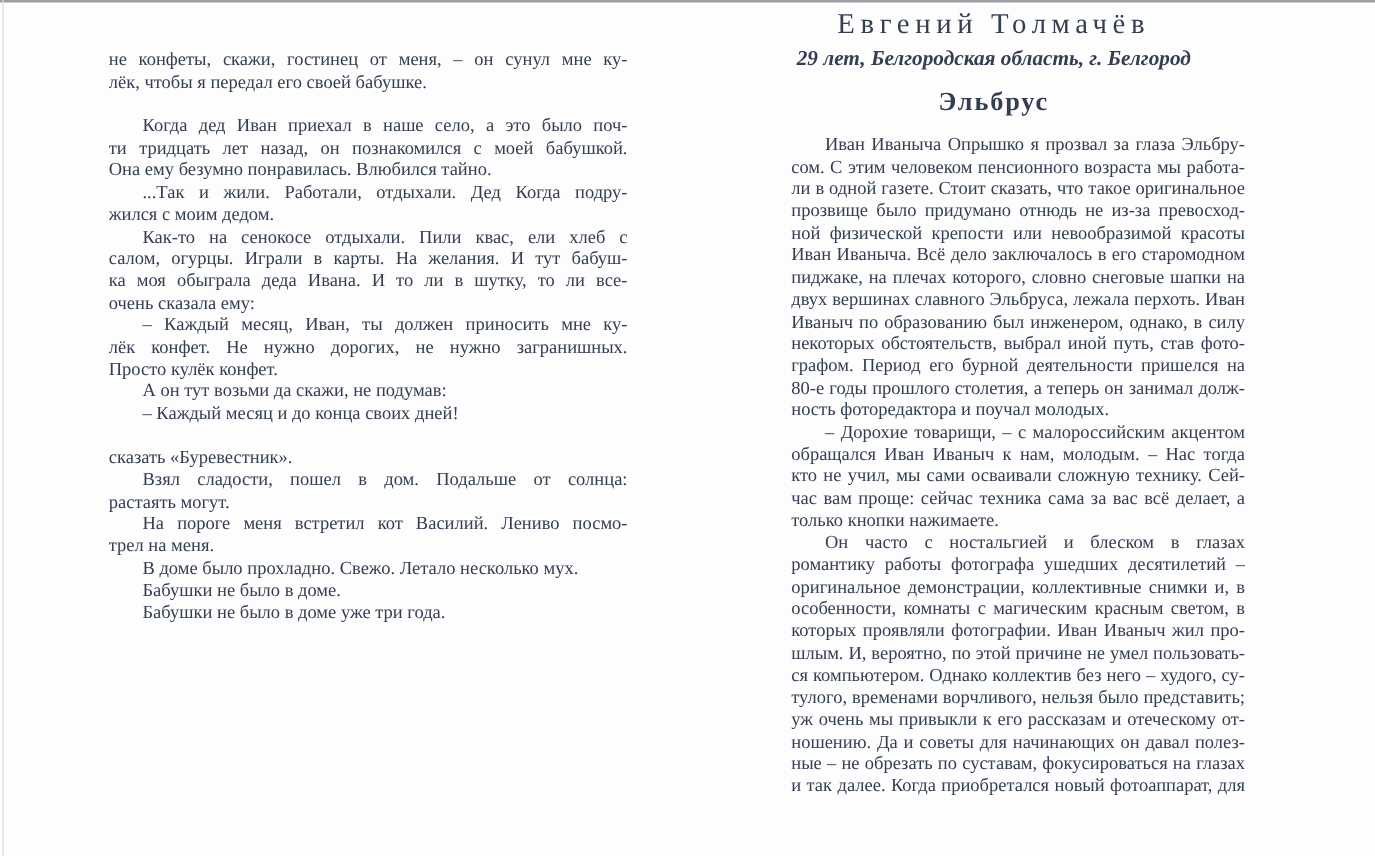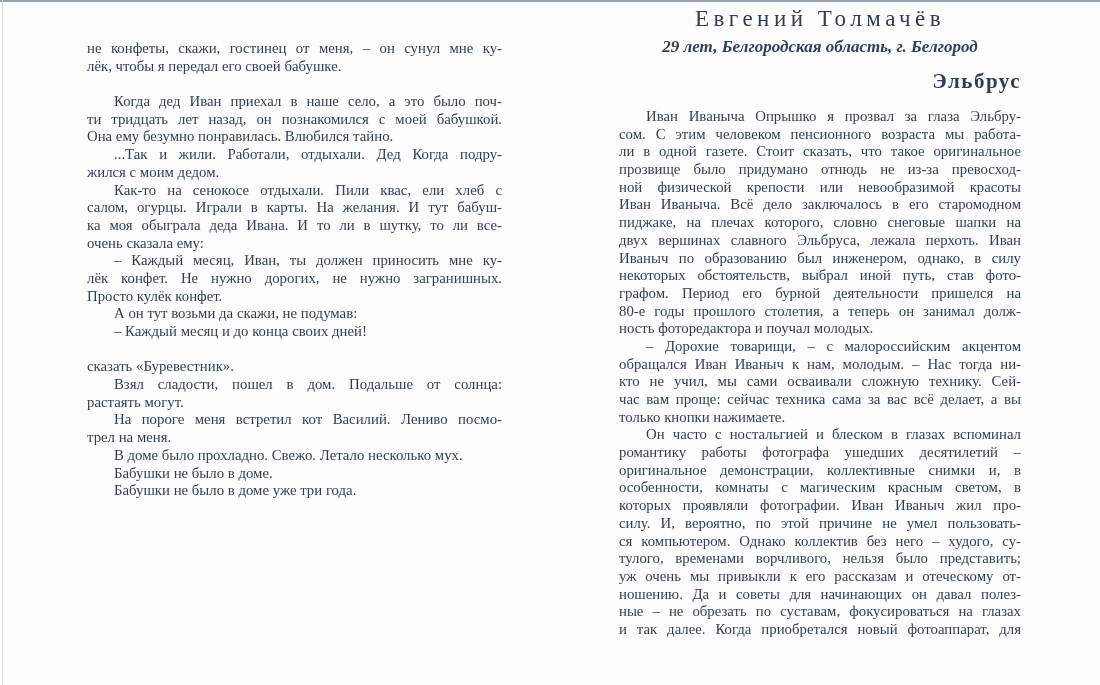--- a/index.html
+++ b/index.html
@@ -34,21 +34,21 @@
     font-size: 14.8px;
   }
   #left-column {
     left: 87px;
     top: 8px;
     width: 415px;
     height: 660px;
     margin-top: 32px;
   }
   #right-column {
-    left: 619px;
+    left: 594px;
     top: 4px;
     width: 402px;
     height: 678px;
   }
   .line {
     height: 17.7px;
     line-height: 17.7px;
     text-align: justify;
     text-align-last: justify;
     overflow: hidden;
@@ -76,27 +76,28 @@
     text-align: center;
     font-size: 17px;
     font-weight: bold;
     font-style: italic;
     white-space: nowrap;
   }
   .story-title {
     height: 30px;
     line-height: 30px;
     margin-top: 6px;
-    text-align: right;
+    text-align: center;
     font-size: 21px;
     font-weight: bold;
     letter-spacing: 1.5px;
   }
   .body-text {
     margin-top: 12px;
+    margin-left: 39px;
   }
 </style>
 </head>
 <body>
 
 <div id="page">
   <div class="page-top-edge"></div>
   <div class="page-left-edge"></div>
 
   <div id="left-column" class="column">
@@ -149,21 +150,21 @@
         <div class="line indent">– Дорохие товарищи, – с малороссийским акцентом</div>
         <div class="line">обращался Иван Иваныч к нам, молодым. – Нас тогда ни-</div>
         <div class="line">кто не учил, мы сами осваивали сложную технику. Сей-</div>
         <div class="line">час вам проще: сейчас техника сама за вас всё делает, а вы</div>
         <div class="line para-end">только кнопки нажимаете.</div>
         <div class="line indent">Он часто с ностальгией и блеском в глазах вспоминал</div>
         <div class="line">романтику работы фотографа ушедших десятилетий –</div>
         <div class="line">оригинальное демонстрации, коллективные снимки и, в</div>
         <div class="line">особенности, комнаты с магическим красным светом, в</div>
         <div class="line">которых проявляли фотографии. Иван Иваныч жил про-</div>
-        <div class="line">силу. И, вероятно, по этой причине не умел пользовать-</div>
+        <div class="line">шлым. И, вероятно, по этой причине не умел пользовать-</div>
         <div class="line">ся компьютером. Однако коллектив без него – худого, су-</div>
         <div class="line">тулого, временами ворчливого, нельзя было представить;</div>
         <div class="line">уж очень мы привыкли к его рассказам и отеческому от-</div>
         <div class="line">ношению. Да и советы для начинающих он давал полез-</div>
         <div class="line">ные – не обрезать по суставам, фокусироваться на глазах</div>
         <div class="line">и так далее. Когда приобретался новый фотоаппарат, для</div>
       </div>
   </div>
 </div>
 

